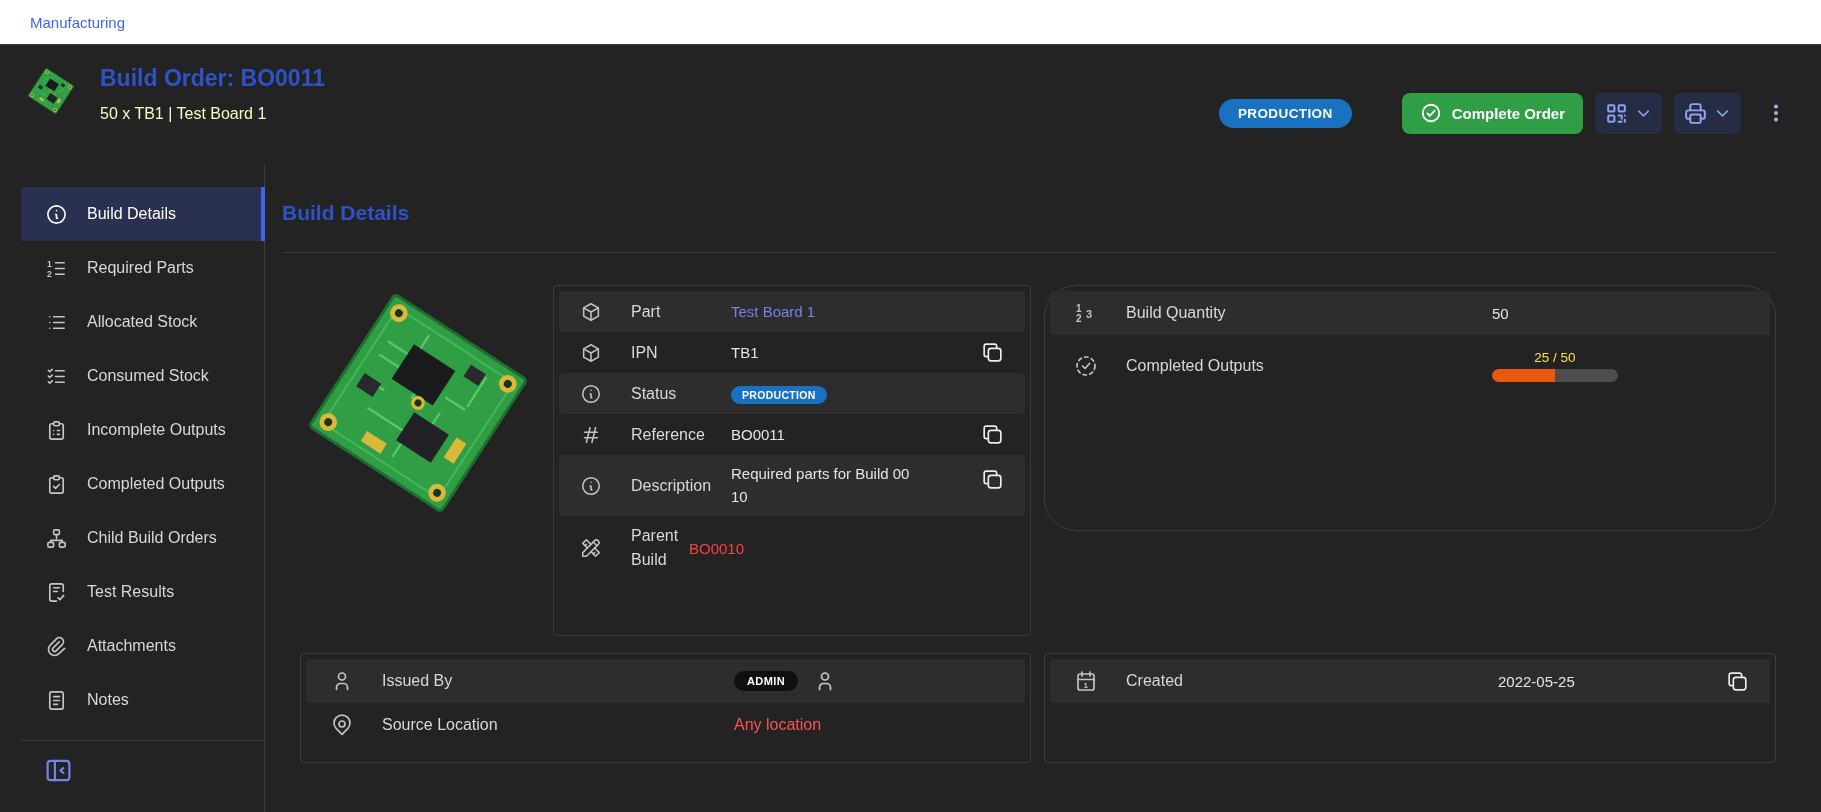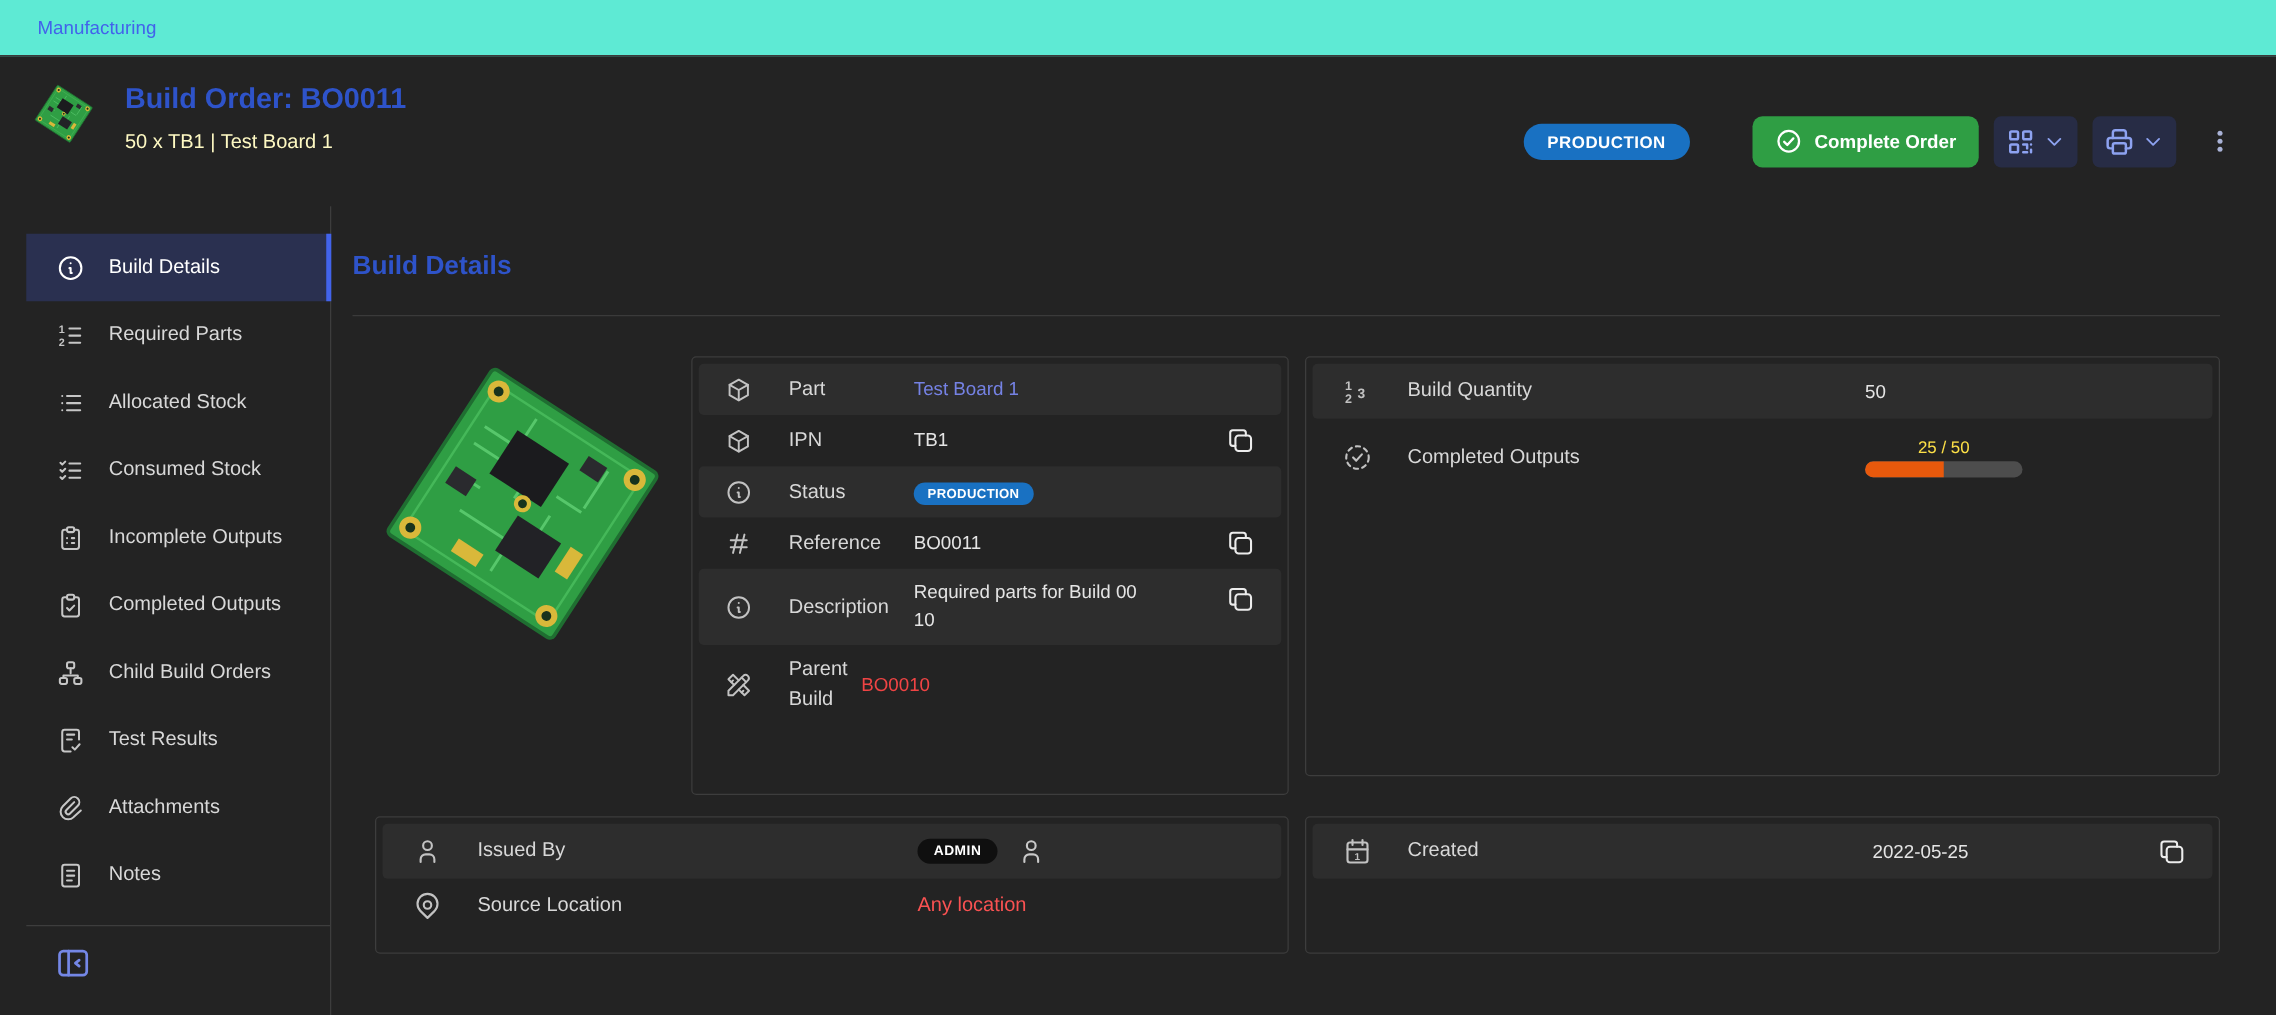--- a/index.html
+++ b/index.html
@@ -2,21 +2,21 @@
 <html><head>
 <meta charset="utf-8">
 <style>
   * { box-sizing: border-box; }
   html,body { margin:0; padding:0; width:1821px; height:812px; background:#232323;
     font-family:"Liberation Sans", sans-serif; color:#dcdcdc; overflow:hidden; }
   svg.defs { position:absolute; width:0; height:0; }
 
   
   .crumb-bar { height:45px; display:flex; align-items:center; padding-left:30px;
-    background:#5eead4; border-bottom:1px solid #3a3a3a; }
+    background:#ffffff; border-bottom:1px solid #3a3a3a; }
   .crumb-link { color:#4263eb; font-size:15px; text-decoration:none; cursor:pointer; }
 
   
   .page-header { display:flex; justify-content:space-between; padding:14px 28px 12px 26px; height:120px; }
   .header-left { display:flex; gap:24px; }
   .thumb { width:50px; padding-top:4px; }
   .page-title { font-size:23px; font-weight:bold; color:#2e53c9; margin:6px 0 0 0; }
   .page-subtitle { margin-top:13px; font-size:16px; color:#fef9c3; }
   .header-right { display:flex; align-items:center; margin-top:14px; gap:12px; }
   .status-pill { background:#1971c2; color:#fff; font-weight:bold; font-size:13.5px;
@@ -44,21 +44,21 @@
 
   .main { flex:1; padding:36px 45px 0 17px; }
   .main-heading { font-size:21px; color:#2e53c9; margin:0; font-weight:bold; }
   .main-divider { border:none; border-top:1px solid #3a3a3a; margin:27px 0 0 0; }
 
   .grid { display:grid; grid-template-columns:731px 732px; gap:17px 13px; margin:32px 0 0 18px; }
   .card { border:1px solid #3d3d3d; border-radius:4px; padding:5px; background:#232323; }
   .cell-topleft { display:flex; gap:17px; height:351px; }
   .pcb-big { width:236px; flex-shrink:0; }
   .table-card { flex:1; height:351px; }
-  .card-right-top { height:336px; }
+  .card-right-top { height:246px;border-radius:32px; }
   .card-bottom { height:110px; }
 
   .drow { display:flex; align-items:center; padding:0 20px 0 21px; border-radius:4px; min-height:41px; }
   .striped { background:#2d2d2d; }
   .rowic { width:22px; height:22px; color:#c2c2c2; flex-shrink:0; }
   .dlabel { width:100px; margin-left:29px; font-size:16px; color:#d8d8d8; flex-shrink:0; line-height:1.5; }
   .dlabel.narrow { width:58px; }
   .dvalue { flex:1; font-size:15px; color:#e4e4e4; }
   .tall { min-height:59px; padding-top:8px; padding-bottom:8px; }
   .desc-val { flex:none; width:182px; word-break:break-all; line-height:1.5; }

